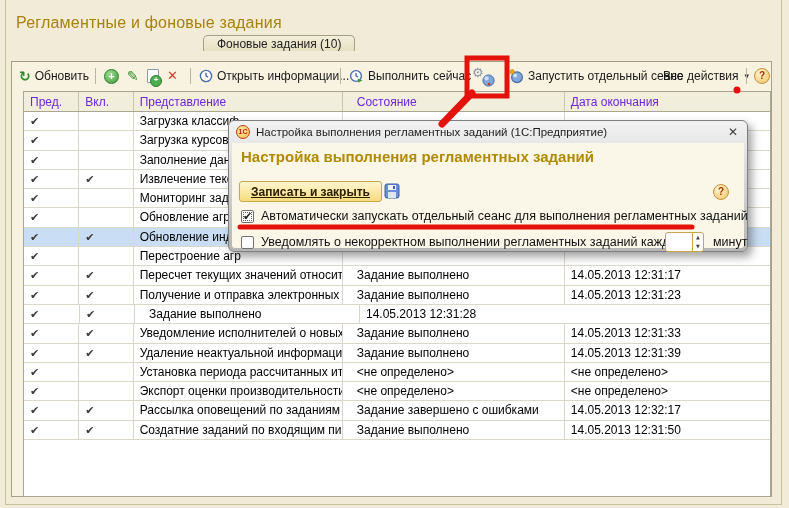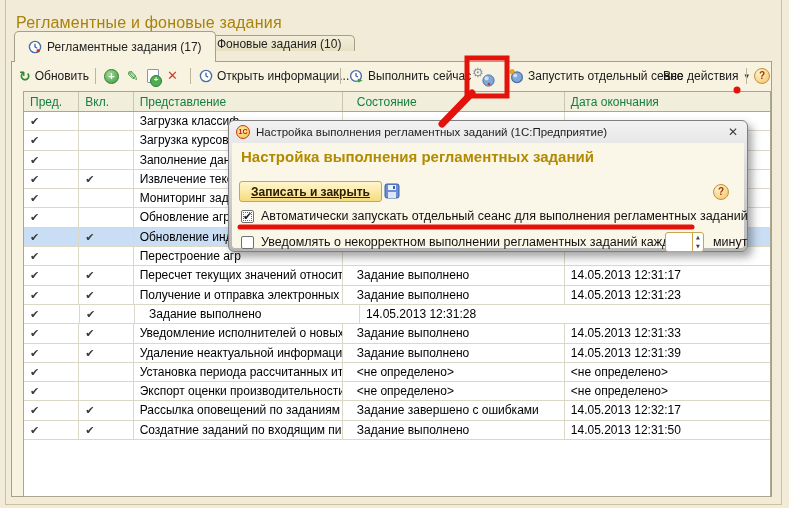--- a/index.html
+++ b/index.html
@@ -52,21 +52,21 @@
   .ic-gearball svg { position:absolute; right:1px; bottom:-1px; }
   .help-circle { display:inline-block; width:16px; height:16px; border-radius:50%;
     background:radial-gradient(circle at 35% 30%,#FFF3D2,#F3C25F); border:1px solid #C8913B;
     color:#9E3B00; font-weight:bold; font-size:10px; line-height:14px; text-align:center; cursor:pointer; }
   .chev { font-size:9px; color:#333; margin-left:2px; }
 
   
   .table { position:absolute; left:11px; top:29px; width:748px; height:406px;
     background:#fff; border:1px solid #ABA78F; font-size:12px; }
   .thead { display:flex; height:20px; background:#F2EEDC; border-bottom:1px solid #ABA78F; }
-  .th { padding:3px 0 0 6px; color:#15803d; border-right:1px solid #C9C5AF; overflow:hidden; white-space:nowrap; }
+  .th { padding:3px 0 0 6px; color:#6d28d9; border-right:1px solid #C9C5AF; overflow:hidden; white-space:nowrap; }
   .tr { display:flex; height:19.3px; border-bottom:1px solid #DCD8C8; background:#fff; }
   .tr.selected { background:#C9DEF4; }
   .td { padding:2px 0 0 6px; border-right:1px solid #DCD8C8; overflow:hidden;
     white-space:nowrap; color:#000; }
   .w1{width:56px;} .w2{width:55px;} .w3{width:212px;} .w4{width:217px;margin-left:8px;} .w5{width:208px;border-right:none;}
   .chk { font-family:"DejaVu Sans",sans-serif; font-size:11px; color:#3B3B3B; line-height:15px; }
 
   
   .dialog { position:absolute; left:228px; top:120px; width:520px; height:132px; z-index:10;
     background:linear-gradient(#F2F2F2,#B5B5B5); border:1px solid #7F7F7F; border-radius:6px;
@@ -106,28 +106,20 @@
   .annotations { position:absolute; inset:0; z-index:30; pointer-events:none; }
 </style>
 </head>
 <body>
 
 <div class="page">
   <div class="win-frame"></div>
 
   <div class="page-title">Регламентные и фоновые задания</div>
 
-  <div class="tab active">
-    <svg class="clock" width="14" height="14" viewBox="0 0 14 14">
-      <circle cx="7" cy="7" r="5.6" fill="#FFFFFF" stroke="#4A6EA9" stroke-width="1.4"></circle>
-      <path d="M7 3.8 V7 L9.2 8.2" stroke="#34549B" stroke-width="1.2" fill="none"></path>
-      <circle cx="10.2" cy="10.8" r="1.7" fill="#C23B22"></circle>
-    </svg>
-    <span>Регламентные задания (17)</span>
-  </div>
   <div class="tab inactive">
     <span>Фоновые задания (10)</span>
   </div>
 
   <div class="panel">
 
     <div class="toolbar">
       <button class="tbtn" style="left:6px">
         <span class="ic ic-refresh">↻</span>
         <span>Обновить</span>

